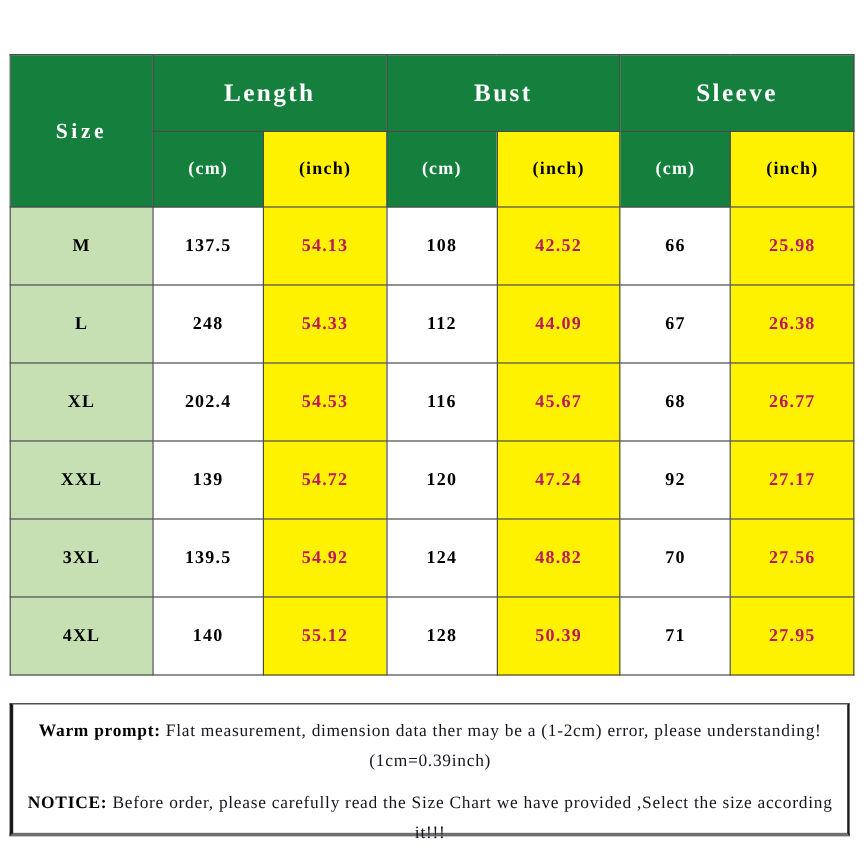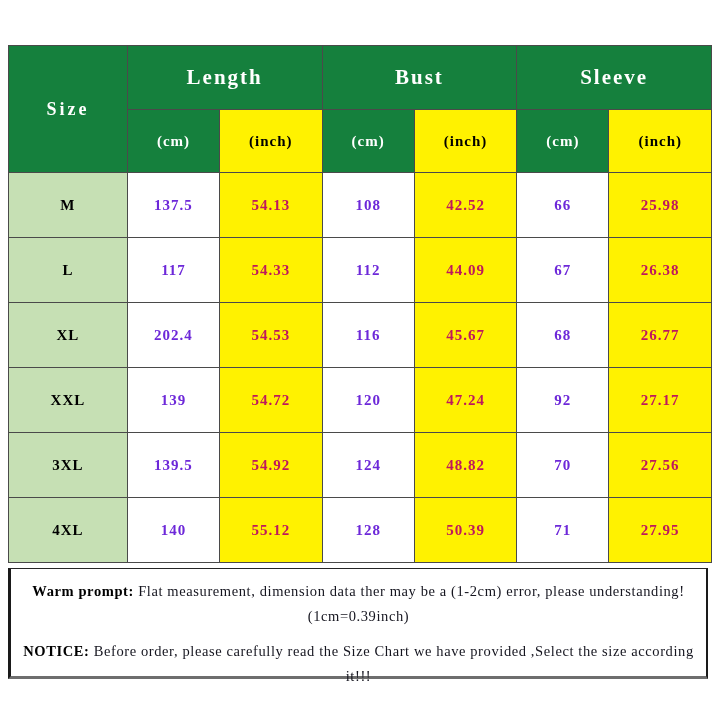--- a/index.html
+++ b/index.html
@@ -80,39 +80,39 @@
   tr.data-row td { height: 64px; }
 
   .cell-size {
     background: #c6e0b4;
     color: #000000;
     font-size: 15px;
     letter-spacing: 1px;
   }
   .cell-cm {
     background: #ffffff;
-    color: #6d28d9;
+    color: #000000;
     font-size: 15px;
     font-weight: normal;
     letter-spacing: 1px;
     margin-left: 32px;
   }
   .cell-inch {
     background: #fff200;
     color: #be185d;
     font-size: 15px;
     font-weight: normal;
     letter-spacing: 1px;
   }
 
   
   .note-box {
     position: absolute;
     left: 8px;
-    top: 568px;
+    top: 586px;
     width: 700px;
     height: 111px;
     box-sizing: border-box;
     border: 1px solid #262626;
     border-left: 3px solid #1a1a1a;
     border-bottom: 3px solid #6e6e6e;
     border-right: 2px solid #1a1a1a;
     background: #ffffff;
     padding: 8px 10px 0 10px;
   }
@@ -172,21 +172,21 @@
           <td class="cell-cm">137.5</td>
           <td class="cell-inch">54.13</td>
           <td class="cell-cm">108</td>
           <td class="cell-inch">42.52</td>
           <td class="cell-cm">66</td>
           <td class="cell-inch">25.98</td>
         </tr>
 
         <tr class="data-row">
           <td class="cell-size">L</td>
-          <td class="cell-cm">117</td>
+          <td class="cell-cm">248</td>
           <td class="cell-inch">54.33</td>
           <td class="cell-cm">112</td>
           <td class="cell-inch">44.09</td>
           <td class="cell-cm">67</td>
           <td class="cell-inch">26.38</td>
         </tr>
 
         <tr class="data-row">
           <td class="cell-size">XL</td>
           <td class="cell-cm">202.4</td>

